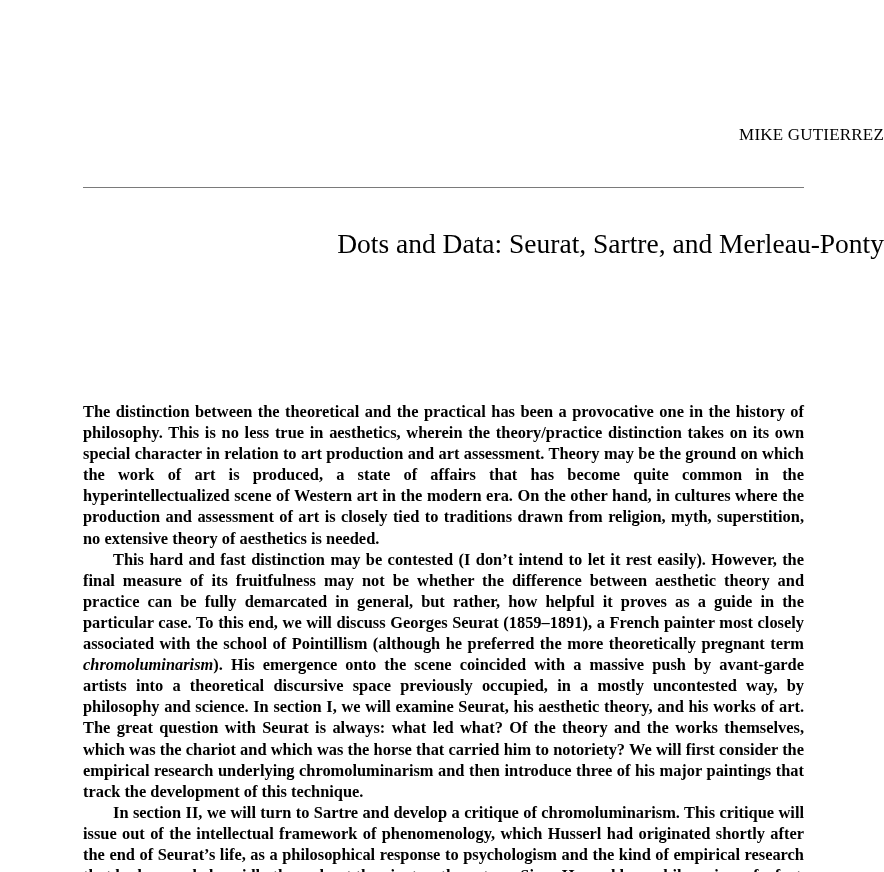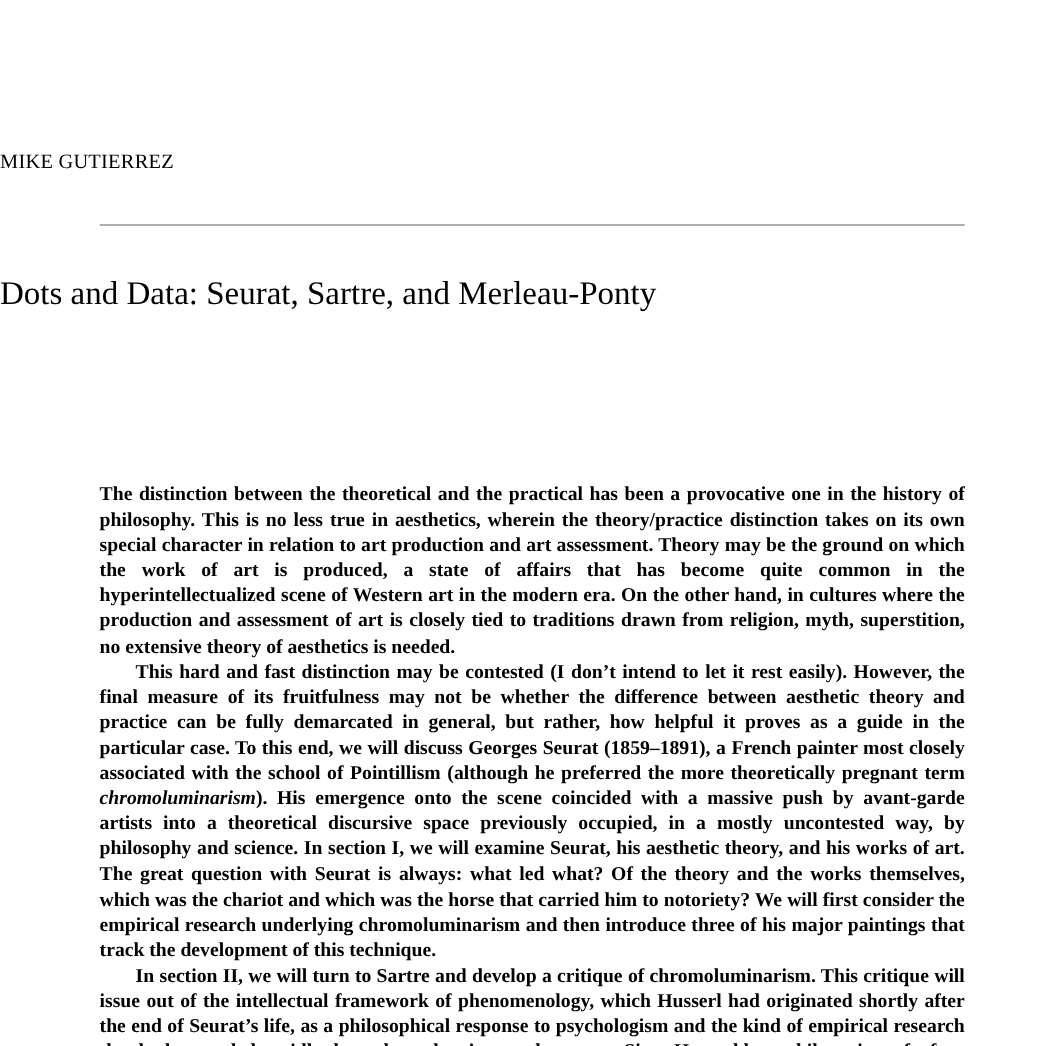--- a/index.html
+++ b/index.html
@@ -1,22 +1,22 @@
 <!DOCTYPE html>
 <html><head>
 <meta charset="utf-8">
 <style>
   html, body { margin: 0; padding: 0; background: #ffffff; }
   body { width: 884px; height: 872px; overflow: hidden; position: relative;
          font-family: "Liberation Serif", "DejaVu Serif", serif; color: #000; }
-  .author { position: absolute; top: 125px; left: 0; width: 884px; text-align: left;
+  .author { position: absolute; top: 125px; left: 0; width: 884px; text-align: right;
             font-size: 17px; letter-spacing: 0.2px; }
   .rule { position: absolute; top: 187px; left: 83px; width: 721px; height: 0;
           border-top: 1.3px solid #7a7a7a; }
-  .title { position: absolute; top: 228px; left: 0; width: 884px; text-align: left;
+  .title { position: absolute; top: 228px; left: 0; width: 884px; text-align: right;
            font-size: 27.5px; }
   .body { position: absolute; top: 401px; left: 83px; width: 721px;
           font-size: 16.4px; line-height: 21.1px; text-align: justify; font-weight: bold; }
   .body p { margin: 0; }
   .body p.indent { text-indent: 30px; }
   .body em { font-style: italic; }
 </style>
 </head>
 <body>
 

